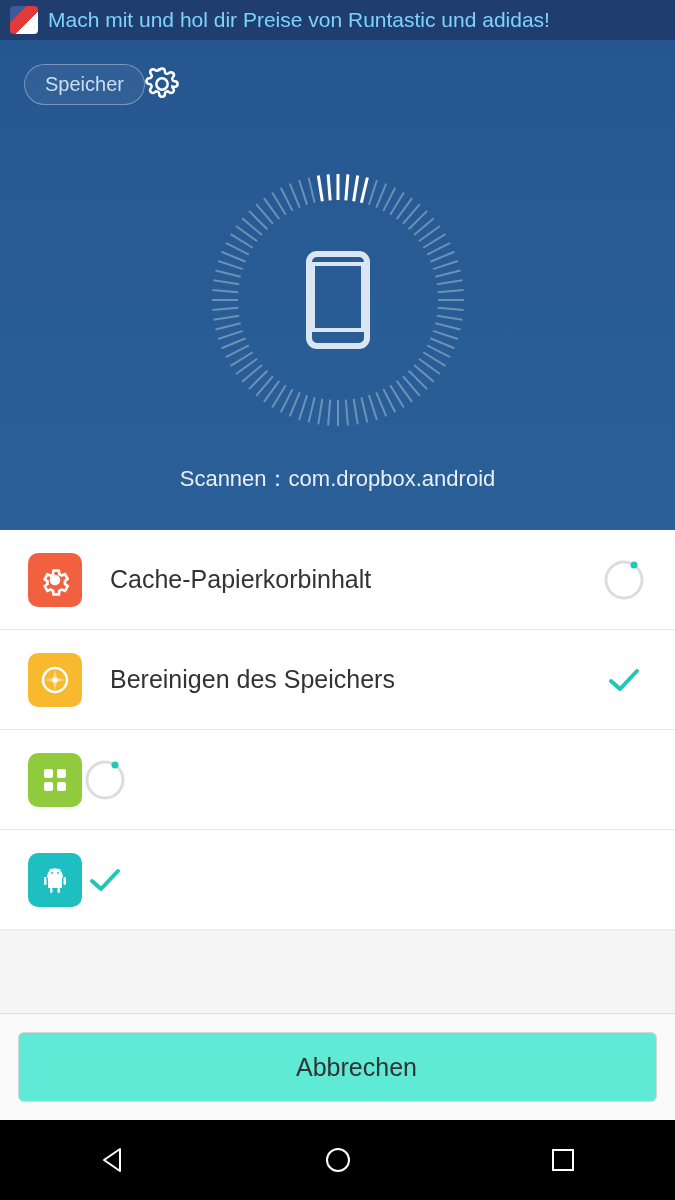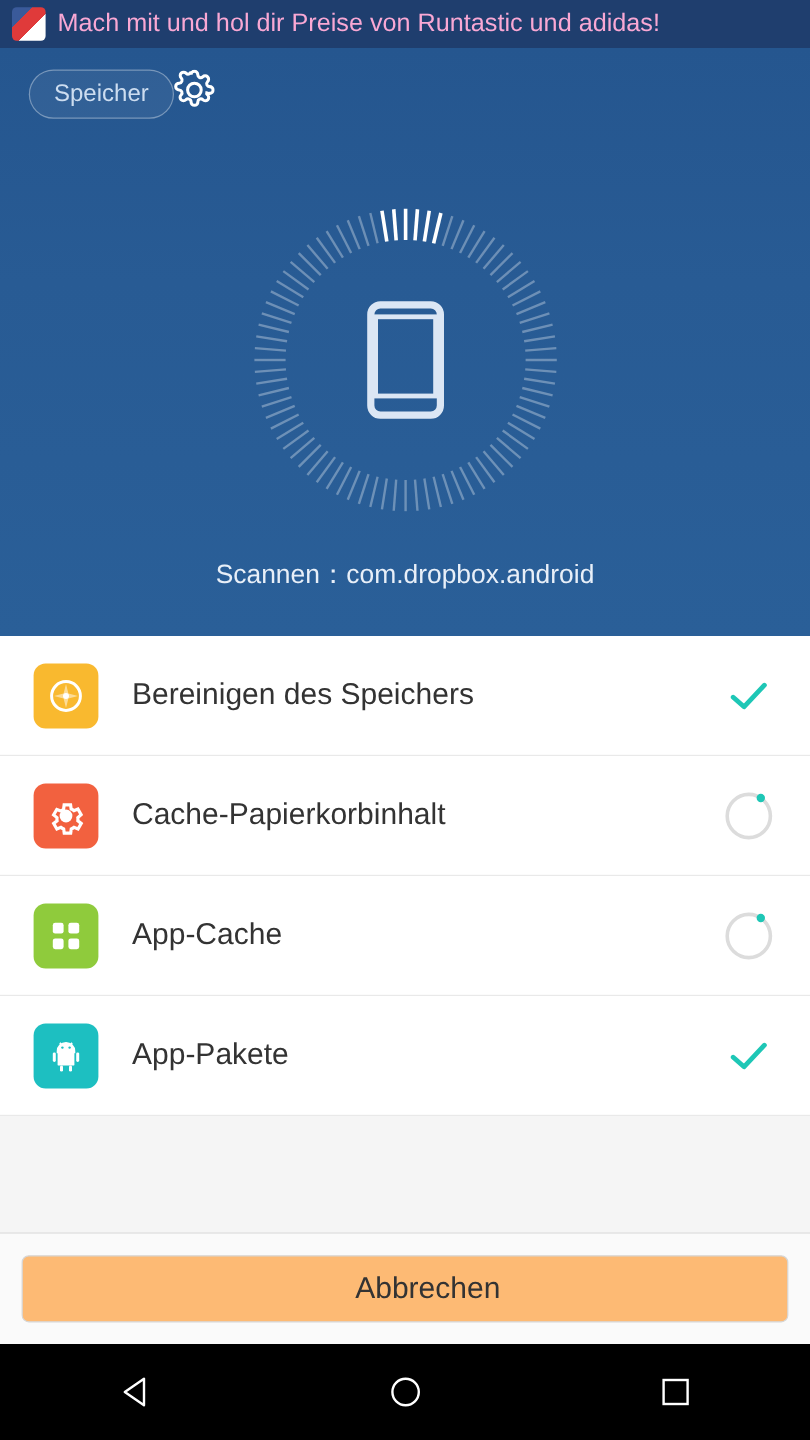--- a/index.html
+++ b/index.html
@@ -19,33 +19,33 @@
     padding: 0 10px;
     gap: 10px;
   }
   .notif-icon {
     width: 28px;
     height: 28px;
     background: linear-gradient(135deg,#3a5a9a 30%,#e03a3a 30%,#e03a3a 60%,#fff 60%);
     border-radius: 4px;
   }
   .notif-text {
-    color: #f9a8d4;
+    color: #7dd3fc;
     font-size: 21px;
     white-space: nowrap;
   }
   .header-blue {
     background: linear-gradient(#25568f,#285b94 40%,#2a5f98);
     height: 490px;
     position: relative;
     color: #fff;
   }
   .top-row {
     display: flex;
-    align-items: flex-start;
+    align-items: center;
     padding: 18px 24px 0 24px;
     height: 70px;
   }
   .speicher-btn {
     border: 1px solid rgba(255,255,255,0.35);
     background: rgba(255,255,255,0.06);
     border-radius: 30px;
     padding: 8px 20px;
     color: #cdddf0;
     font-size: 20px;
@@ -124,22 +124,22 @@
     position: absolute;
     bottom: 80px;
     left: 0;
     right: 0;
     padding: 18px;
     border-top: 1px solid #ddd;
     background: #fafafa;
   }
   .cancel-btn {
     width: 100%;
-    height: 56px;
-    background: #fdba74;
+    height: 70px;
+    background: #5eead4;
     border: 1px solid #d6d6d6;
     border-radius: 6px;
     font-size: 25px;
     color: #333;
     padding-left: 38px;
   }
   .navbar {
     position: absolute;
     bottom: 0;
     left: 0;
@@ -261,80 +261,78 @@
     </svg>
   </div>
 
   <div class="scan-text">
     <span>Scannen：</span><span>com.dropbox.android</span>
   </div>
 </div>
 
 <div class="list" id="list-container">
     <div class="row">
+      <div class="row-icon" style="background: rgb(242, 97, 63);">
+        <svg width="32" height="32" viewBox="0 0 24 24">
+          <path fill="#fff" d="M12 8a4 4 0 100 8 4 4 0 000-8z"></path>
+          <path fill="none" stroke="#fff" stroke-width="2" d="M19.4 13c.04.33.06.66.06 1s-.02.67-.06 1l2.11 1.65-2 3.46-2.49-1a8 8 0 01-1.73 1l-.38 2.65h-4l-.38-2.65a8 8 0 01-1.73-1l-2.49 1-2-3.46L6.42 15A8.1 8.1 0 016.36 13l-2.11-1.65 2-3.46 2.49 1a8 8 0 011.73-1L10.85 5h4l.38 2.65a8 8 0 011.73 1l2.49-1 2 3.46z"></path>
+        </svg>
+      </div>
+      <div class="row-label">Cache-Papierkorbinhalt</div>
+      <div class="status">
+        <svg width="44" height="44" viewBox="0 0 44 44">
+          <circle cx="22" cy="22" r="18" fill="none" stroke="#dcdcdc" stroke-width="3"></circle>
+          <circle cx="32" cy="7" r="3.5" fill="#1ec7b6"></circle>
+        </svg>
+      </div>
+    </div>
+    <div class="row">
       <div class="row-icon" style="background: rgb(249, 185, 47);">
         <svg width="32" height="32" viewBox="0 0 32 32">
           <circle cx="16" cy="16" r="12" fill="none" stroke="#fff" stroke-width="2.5"></circle>
           <path d="M16 6 L18 14 L26 16 L18 18 L16 26 L14 18 L6 16 L14 14 Z" fill="#fff" opacity="0.5"></path>
           <circle cx="16" cy="16" r="2.5" fill="#fff"></circle>
         </svg>
       </div>
       <div class="row-label">Bereinigen des Speichers</div>
       <div class="status">
         <svg width="42" height="42" viewBox="0 0 42 42">
           <path d="M8 22 L17 30 L34 12" fill="none" stroke="#1ec7b6" stroke-width="4" stroke-linecap="round" stroke-linejoin="round"></path>
-        </svg>
-      </div>
-    </div>
-    <div class="row">
-      <div class="row-icon" style="background: rgb(242, 97, 63);">
-        <svg width="32" height="32" viewBox="0 0 24 24">
-          <path fill="#fff" d="M12 8a4 4 0 100 8 4 4 0 000-8z"></path>
-          <path fill="none" stroke="#fff" stroke-width="2" d="M19.4 13c.04.33.06.66.06 1s-.02.67-.06 1l2.11 1.65-2 3.46-2.49-1a8 8 0 01-1.73 1l-.38 2.65h-4l-.38-2.65a8 8 0 01-1.73-1l-2.49 1-2-3.46L6.42 15A8.1 8.1 0 016.36 13l-2.11-1.65 2-3.46 2.49 1a8 8 0 011.73-1L10.85 5h4l.38 2.65a8 8 0 011.73 1l2.49-1 2 3.46z"></path>
-        </svg>
-      </div>
-      <div class="row-label">Cache-Papierkorbinhalt</div>
-      <div class="status">
-        <svg width="44" height="44" viewBox="0 0 44 44">
-          <circle cx="22" cy="22" r="18" fill="none" stroke="#dcdcdc" stroke-width="3"></circle>
-          <circle cx="32" cy="7" r="3.5" fill="#1ec7b6"></circle>
         </svg>
       </div>
     </div>
     <div class="row">
       <div class="row-icon" style="background: rgb(143, 203, 60);">
         <svg width="30" height="30" viewBox="0 0 30 30">
           <rect x="4" y="4" width="9" height="9" rx="2" fill="#fff"></rect>
           <rect x="17" y="4" width="9" height="9" rx="2" fill="#fff"></rect>
           <rect x="4" y="17" width="9" height="9" rx="2" fill="#fff"></rect>
           <rect x="17" y="17" width="9" height="9" rx="2" fill="#fff"></rect>
         </svg>
       </div>
-      <div class="row-label">App-Cache</div>
       <div class="status">
         <svg width="44" height="44" viewBox="0 0 44 44">
           <circle cx="22" cy="22" r="18" fill="none" stroke="#dcdcdc" stroke-width="3"></circle>
           <circle cx="32" cy="7" r="3.5" fill="#1ec7b6"></circle>
         </svg>
       </div>
     </div>
     <div class="row">
       <div class="row-icon" style="background: rgb(29, 191, 193);">
         <svg width="30" height="30" viewBox="0 0 30 30">
           <path fill="#fff" d="M8 11a7 7 0 0114 0v1H8z M10 4l2 3 M20 4l-2 3" stroke="#fff" stroke-width="1.5"></path>
           <rect x="8" y="12" width="14" height="11" rx="1" fill="#fff"></rect>
           <rect x="4" y="12" width="2.5" height="8" rx="1.2" fill="#fff"></rect>
           <rect x="23.5" y="12" width="2.5" height="8" rx="1.2" fill="#fff"></rect>
           <rect x="10" y="23" width="2.5" height="5" rx="1.2" fill="#fff"></rect>
           <rect x="17.5" y="23" width="2.5" height="5" rx="1.2" fill="#fff"></rect>
           <circle cx="12" cy="8" r="1" fill="#1dbfc1"></circle>
           <circle cx="18" cy="8" r="1" fill="#1dbfc1"></circle>
         </svg>
       </div>
-      <div class="row-label">App-Pakete</div>
       <div class="status">
         <svg width="42" height="42" viewBox="0 0 42 42">
           <path d="M8 22 L17 30 L34 12" fill="none" stroke="#1ec7b6" stroke-width="4" stroke-linecap="round" stroke-linejoin="round"></path>
         </svg>
       </div>
     </div>
   </div>
 
 <div class="bottom-area">
   <button class="cancel-btn">Abbrechen</button>

